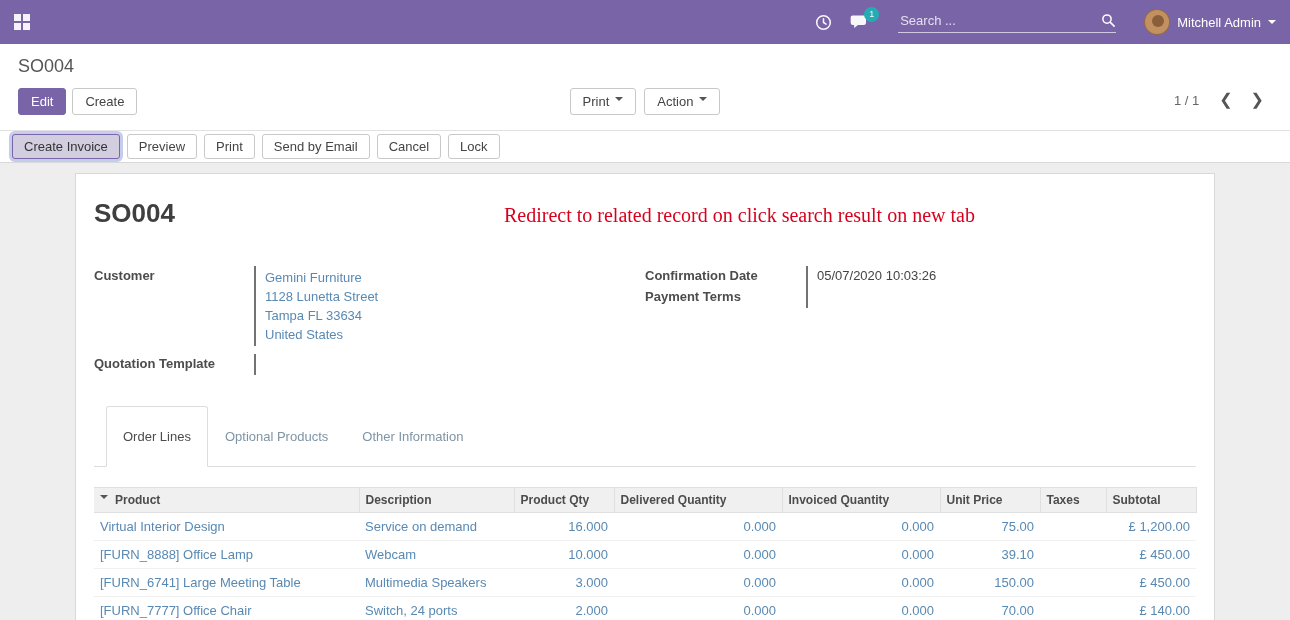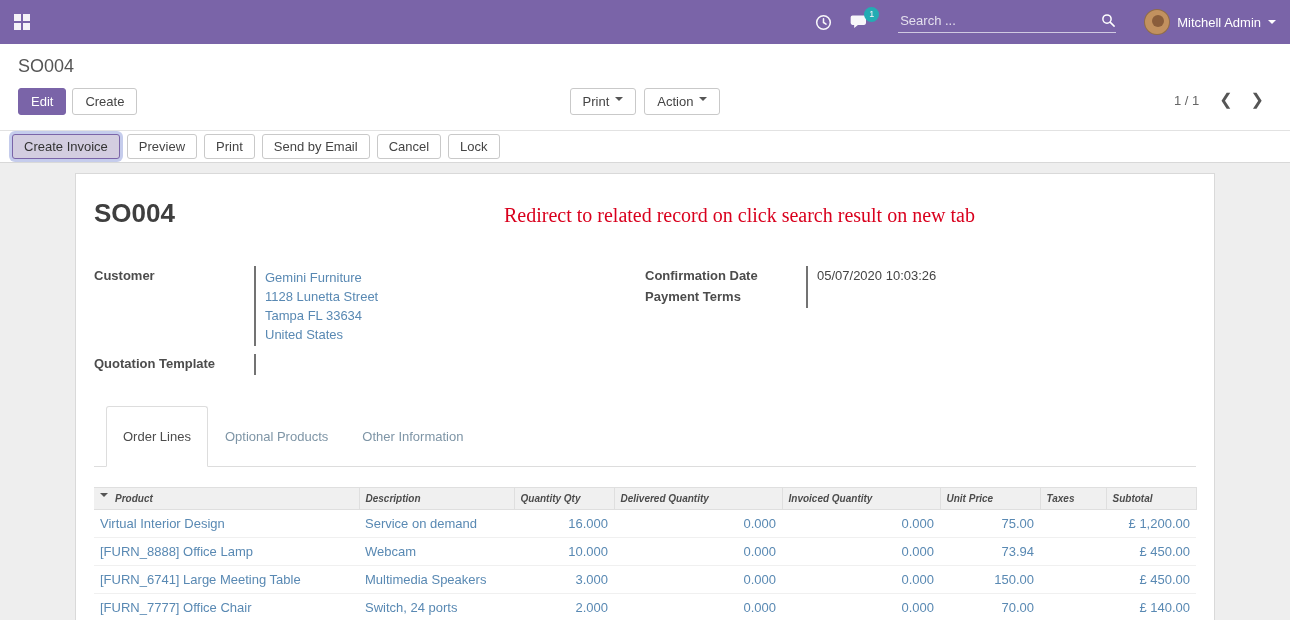--- a/index.html
+++ b/index.html
@@ -125,22 +125,22 @@
     border:1px solid transparent;border-bottom:none;background:transparent;font-size:13px;
   }
   .tab.active{
     color:#4c4c4c;background:#fff;border-color:#ddd;
     border-radius:3px 3px 0 0;border-bottom:1px solid #fff;
   }
   
   table.olist{border-collapse:collapse;width:100%;margin-top:20px;table-layout:fixed;}
   table.olist th{
     background:#f0f0f0;color:#4c4c4c;font-weight:700;text-align:left;
-    padding:5px 6px;border:1px solid #dfdfdf;border-left:none;font-size:10px;
-    white-space:nowrap;overflow:hidden;font-style:italic;
+    padding:5px 6px;border:1px solid #dfdfdf;border-left:none;font-size:12px;
+    white-space:nowrap;overflow:hidden;
   }
   table.olist th:first-child{padding-left:6px;}
   table.olist td{
     padding:6px 6px;border-bottom:1px solid #f0f0f0;color:var(--link);
     white-space:nowrap;overflow:hidden;
   }
   .num{text-align:right;}
   td.cell-product{padding-left:22px;}
   .sort-caret{
     display:inline-block;width:0;height:0;border:4px solid transparent;
@@ -262,21 +262,21 @@
           <col style="width:168px">
         <col style="width:158px">
           <col style="width:100px">
           <col style="width:66px">
           <col style="width:90px">
       </colgroup>
       <thead>
         <tr>
           <th><span class="sort-caret"></span><span>Product</span></th>
           <th>Description</th>
-          <th class="num">Quantity Qty</th>
+          <th class="num">Product Qty</th>
           <th class="num">Delivered Quantity</th>
           <th class="num">Invoiced Quantity</th>
           <th class="num">Unit Price</th>
           <th>Taxes</th>
           <th class="num">Subtotal</th>
         </tr>
       </thead>
       <tbody>
         <tr>
           <td class="cell-product">Virtual Interior Design</td>
@@ -287,21 +287,21 @@
           <td class="num">75.00</td>
           <td></td>
           <td class="num">£ 1,200.00</td>
         </tr>
         <tr>
           <td class="cell-product">[FURN_8888] Office Lamp</td>
           <td>Webcam</td>
           <td class="num">10.000</td>
           <td class="num">0.000</td>
           <td class="num">0.000</td>
-          <td class="num">73.94</td>
+          <td class="num">39.10</td>
           <td></td>
           <td class="num">£ 450.00</td>
         </tr>
         <tr>
           <td class="cell-product">[FURN_6741] Large Meeting Table</td>
           <td>Multimedia Speakers</td>
           <td class="num">3.000</td>
           <td class="num">0.000</td>
           <td class="num">0.000</td>
           <td class="num">150.00</td>

